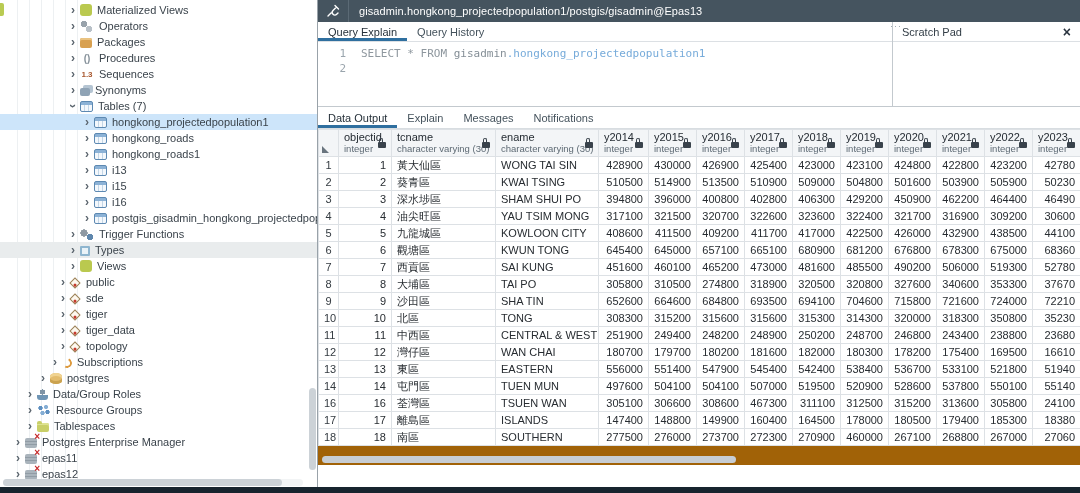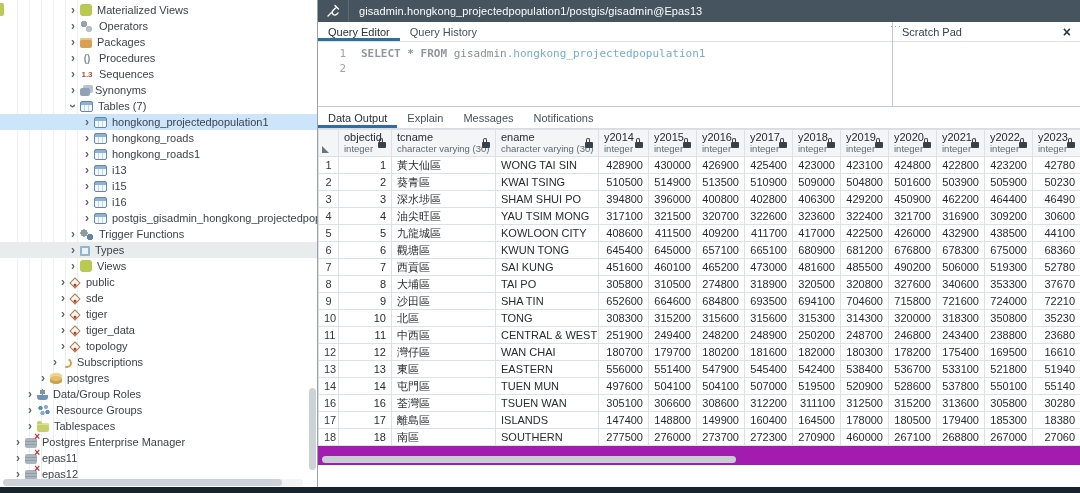--- a/index.html
+++ b/index.html
@@ -56,29 +56,29 @@
   .conn-title{color:#fff;font-size:11px;padding-left:10px;letter-spacing:.1px;}
 
   .qt-top{position:relative;height:84px;display:flex;border-bottom:1px solid #c3c9ce;}
   .editor-pane{width:575px;flex:none;border-right:1px solid #c3c9ce;display:flex;flex-direction:column;box-sizing:border-box;}
   .tabrow{height:19px;border-bottom:1px solid #dce0e4;display:flex;background:#fff;}
   .tab{padding:0 10px;font-size:11px;display:flex;align-items:center;color:#44525c;box-sizing:border-box;cursor:pointer;}
   .tab.active{border-bottom:3px solid #2f6f9f;color:#26313a;padding-top:3px;}
   .code{flex:1;display:flex;font-family:"DejaVu Sans Mono","Liberation Mono",monospace;font-size:11px;line-height:15px;background:#fff;}
   .gutter{width:28px;flex:none;text-align:right;padding:4px 7px 0 0;color:#9aa5ad;}
   .codelines{padding:4px 0 0 8px;white-space:pre;}
-  .tok-kw{color:#8e979e;font-weight:bold;}
+  .tok-kw{color:#8e979e;}
   .tok-id{color:#848e96;}
   .tok-tbl{color:#76abda;}
   .scratch-pane{flex:1;display:flex;flex-direction:column;background:#fff;}
   .sp-head{height:19px;border-bottom:1px solid #dce0e4;display:flex;align-items:center;justify-content:space-between;padding:0 9px 0 9px;font-size:11px;color:#333e47;gap:24px;}
   .sp-close{font-size:14px;font-weight:bold;color:#2b3540;line-height:14px;cursor:pointer;}
   .sash-dots{position:absolute;left:572px;top:-1px;color:#93a0a9;font-size:9px;letter-spacing:1px;}
 
-  .results{position:absolute;top:107px;left:0;right:0;bottom:0;background:#a21caf;display:flex;flex-direction:column;}
+  .results{position:absolute;top:107px;left:0;right:0;bottom:0;background:#a16207;display:flex;flex-direction:column;}
   .res-tabs{height:21px;background:#fff;border-bottom:1px solid #d8dde1;display:flex;flex:none;}
   .grid-wrap{flex:1;position:relative;overflow:hidden;}
   table.grid{border-collapse:collapse;table-layout:fixed;width:762px;background:#fff;font-size:11px;}
   .grid th,.grid td{border:1px solid #dde1e5;padding:0 5px;overflow:hidden;white-space:nowrap;box-sizing:border-box;}
   .grid thead th{background:#f3f5f7;height:26px;position:relative;vertical-align:middle;padding:2px 5px;}
   .hname{font-weight:normal;font-size:11px;color:#252c33;text-align:left;line-height:11px;}
   .htype{font-weight:normal;font-size:9.5px;color:#5e6a74;text-align:left;line-height:11px;}
   .lock{position:absolute;right:5px;top:12px;width:8px;height:6px;background:#39424b;border-radius:1px;}
   .lock::before{content:"";position:absolute;top:-4px;left:1px;width:4px;height:4px;border:1.5px solid #39424b;border-bottom:none;border-radius:3px 3px 0 0;box-sizing:border-box;}
   th.corner{position:relative;}
@@ -266,21 +266,21 @@
         <svg width="14" height="14" viewBox="0 0 14 14" aria-hidden="true">
           <path d="M2 12 L5 9 M9 1.5 L12.5 5 M10.5 3 L7 6.5 a2.6 2.6 0 0 0 3.7 3.7 L12 8.9" stroke="#ffffff" stroke-width="1.4" fill="none" stroke-linecap="round"></path>
         </svg>
       </div>
       <div class="conn-title">gisadmin.hongkong_projectedpopulation1/postgis/gisadmin@Epas13</div>
     </div>
 
     <div class="qt-top">
       <div class="editor-pane">
         <div class="tabrow">
-          <div class="tab active">Query Editor</div>
+          <div class="tab active">Query Explain</div>
           <div class="tab">Query History</div>
         </div>
         <div class="code">
           <div class="gutter">
             <div>1</div>
             <div>2</div>
           </div>
           <div class="codelines"><span class="tok-kw">SELECT * FROM </span><span class="tok-id">gisadmin</span><span class="tok-tbl">.hongkong_projectedpopulation1</span></div>
         </div>
       </div>
@@ -615,27 +615,27 @@
                 <td class="num">55140</td>
               </tr>
               <tr>
                 <td class="rowno">16</td>
                 <td class="num">16</td>
                 <td class="txt">荃灣區</td>
                 <td class="txt">TSUEN WAN</td>
                 <td class="num">305100</td>
                 <td class="num">306600</td>
                 <td class="num">308600</td>
-                <td class="num">312200</td>
+                <td class="num">467300</td>
                 <td class="num">311100</td>
                 <td class="num">312500</td>
                 <td class="num">315200</td>
                 <td class="num">313600</td>
                 <td class="num">305800</td>
-                <td class="num">30280</td>
+                <td class="num">24100</td>
               </tr>
               <tr>
                 <td class="rowno">17</td>
                 <td class="num">17</td>
                 <td class="txt">離島區</td>
                 <td class="txt">ISLANDS</td>
                 <td class="num">147400</td>
                 <td class="num">148800</td>
                 <td class="num">149900</td>
                 <td class="num">160400</td>

